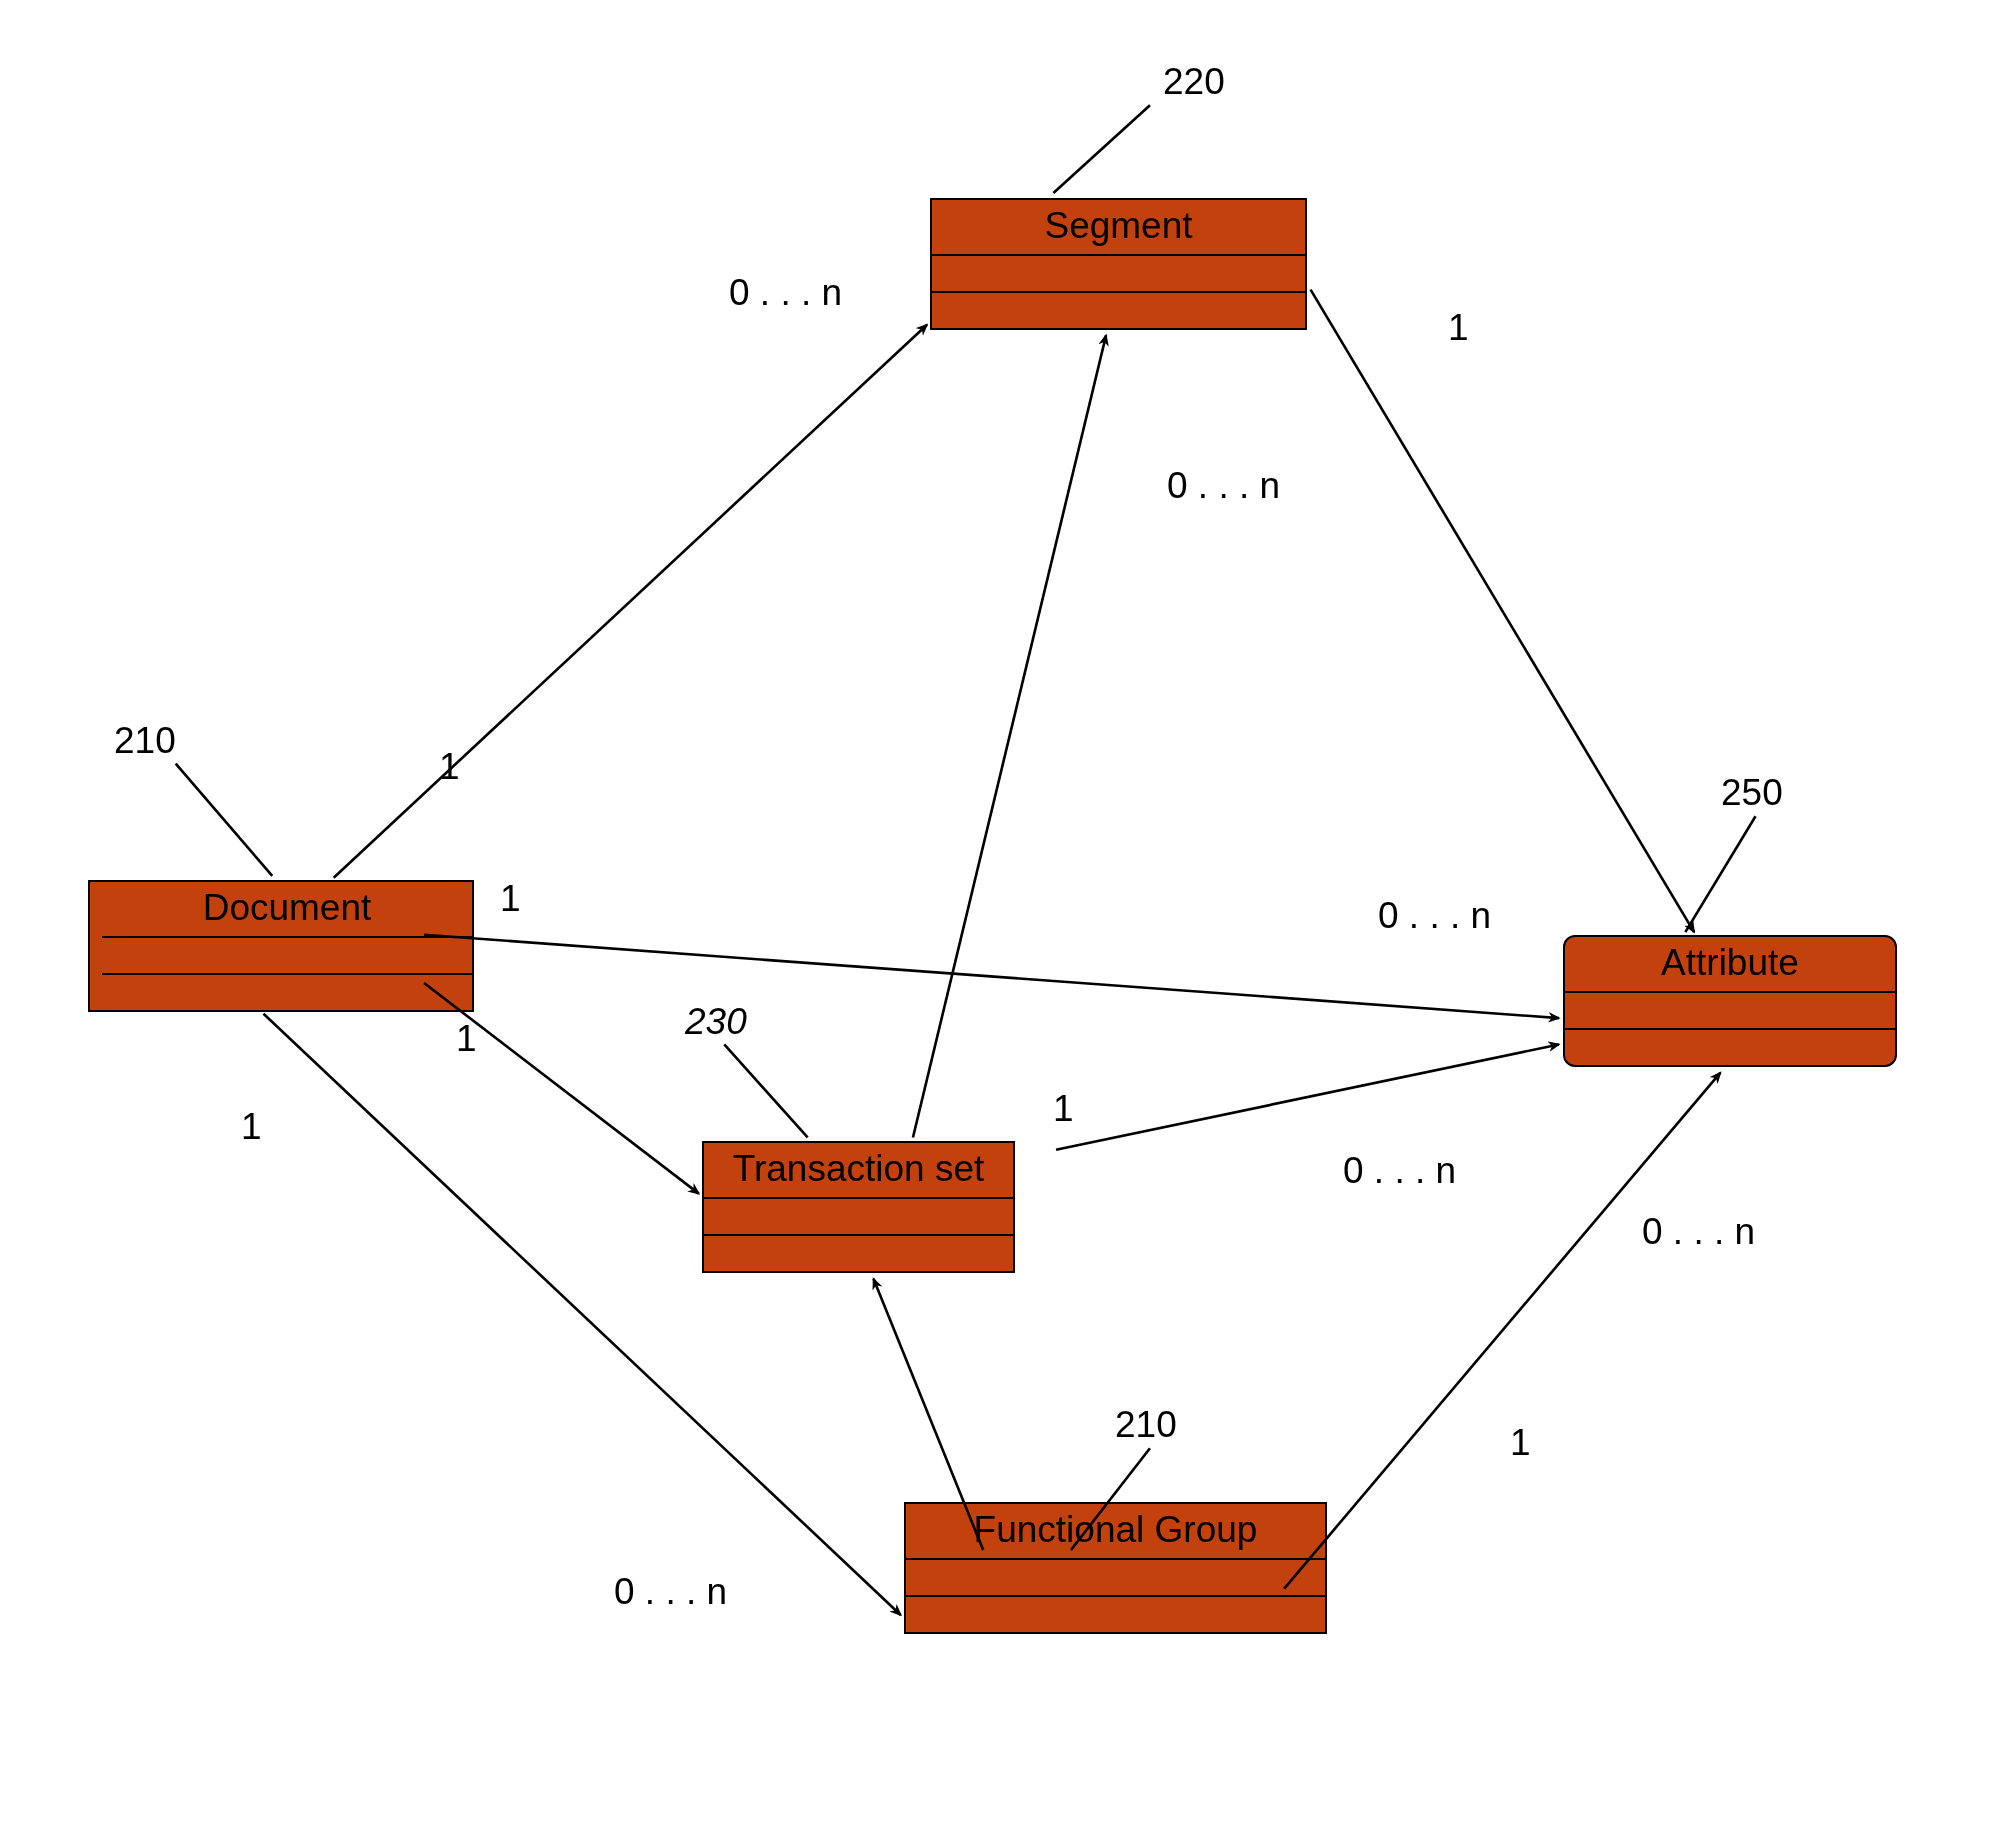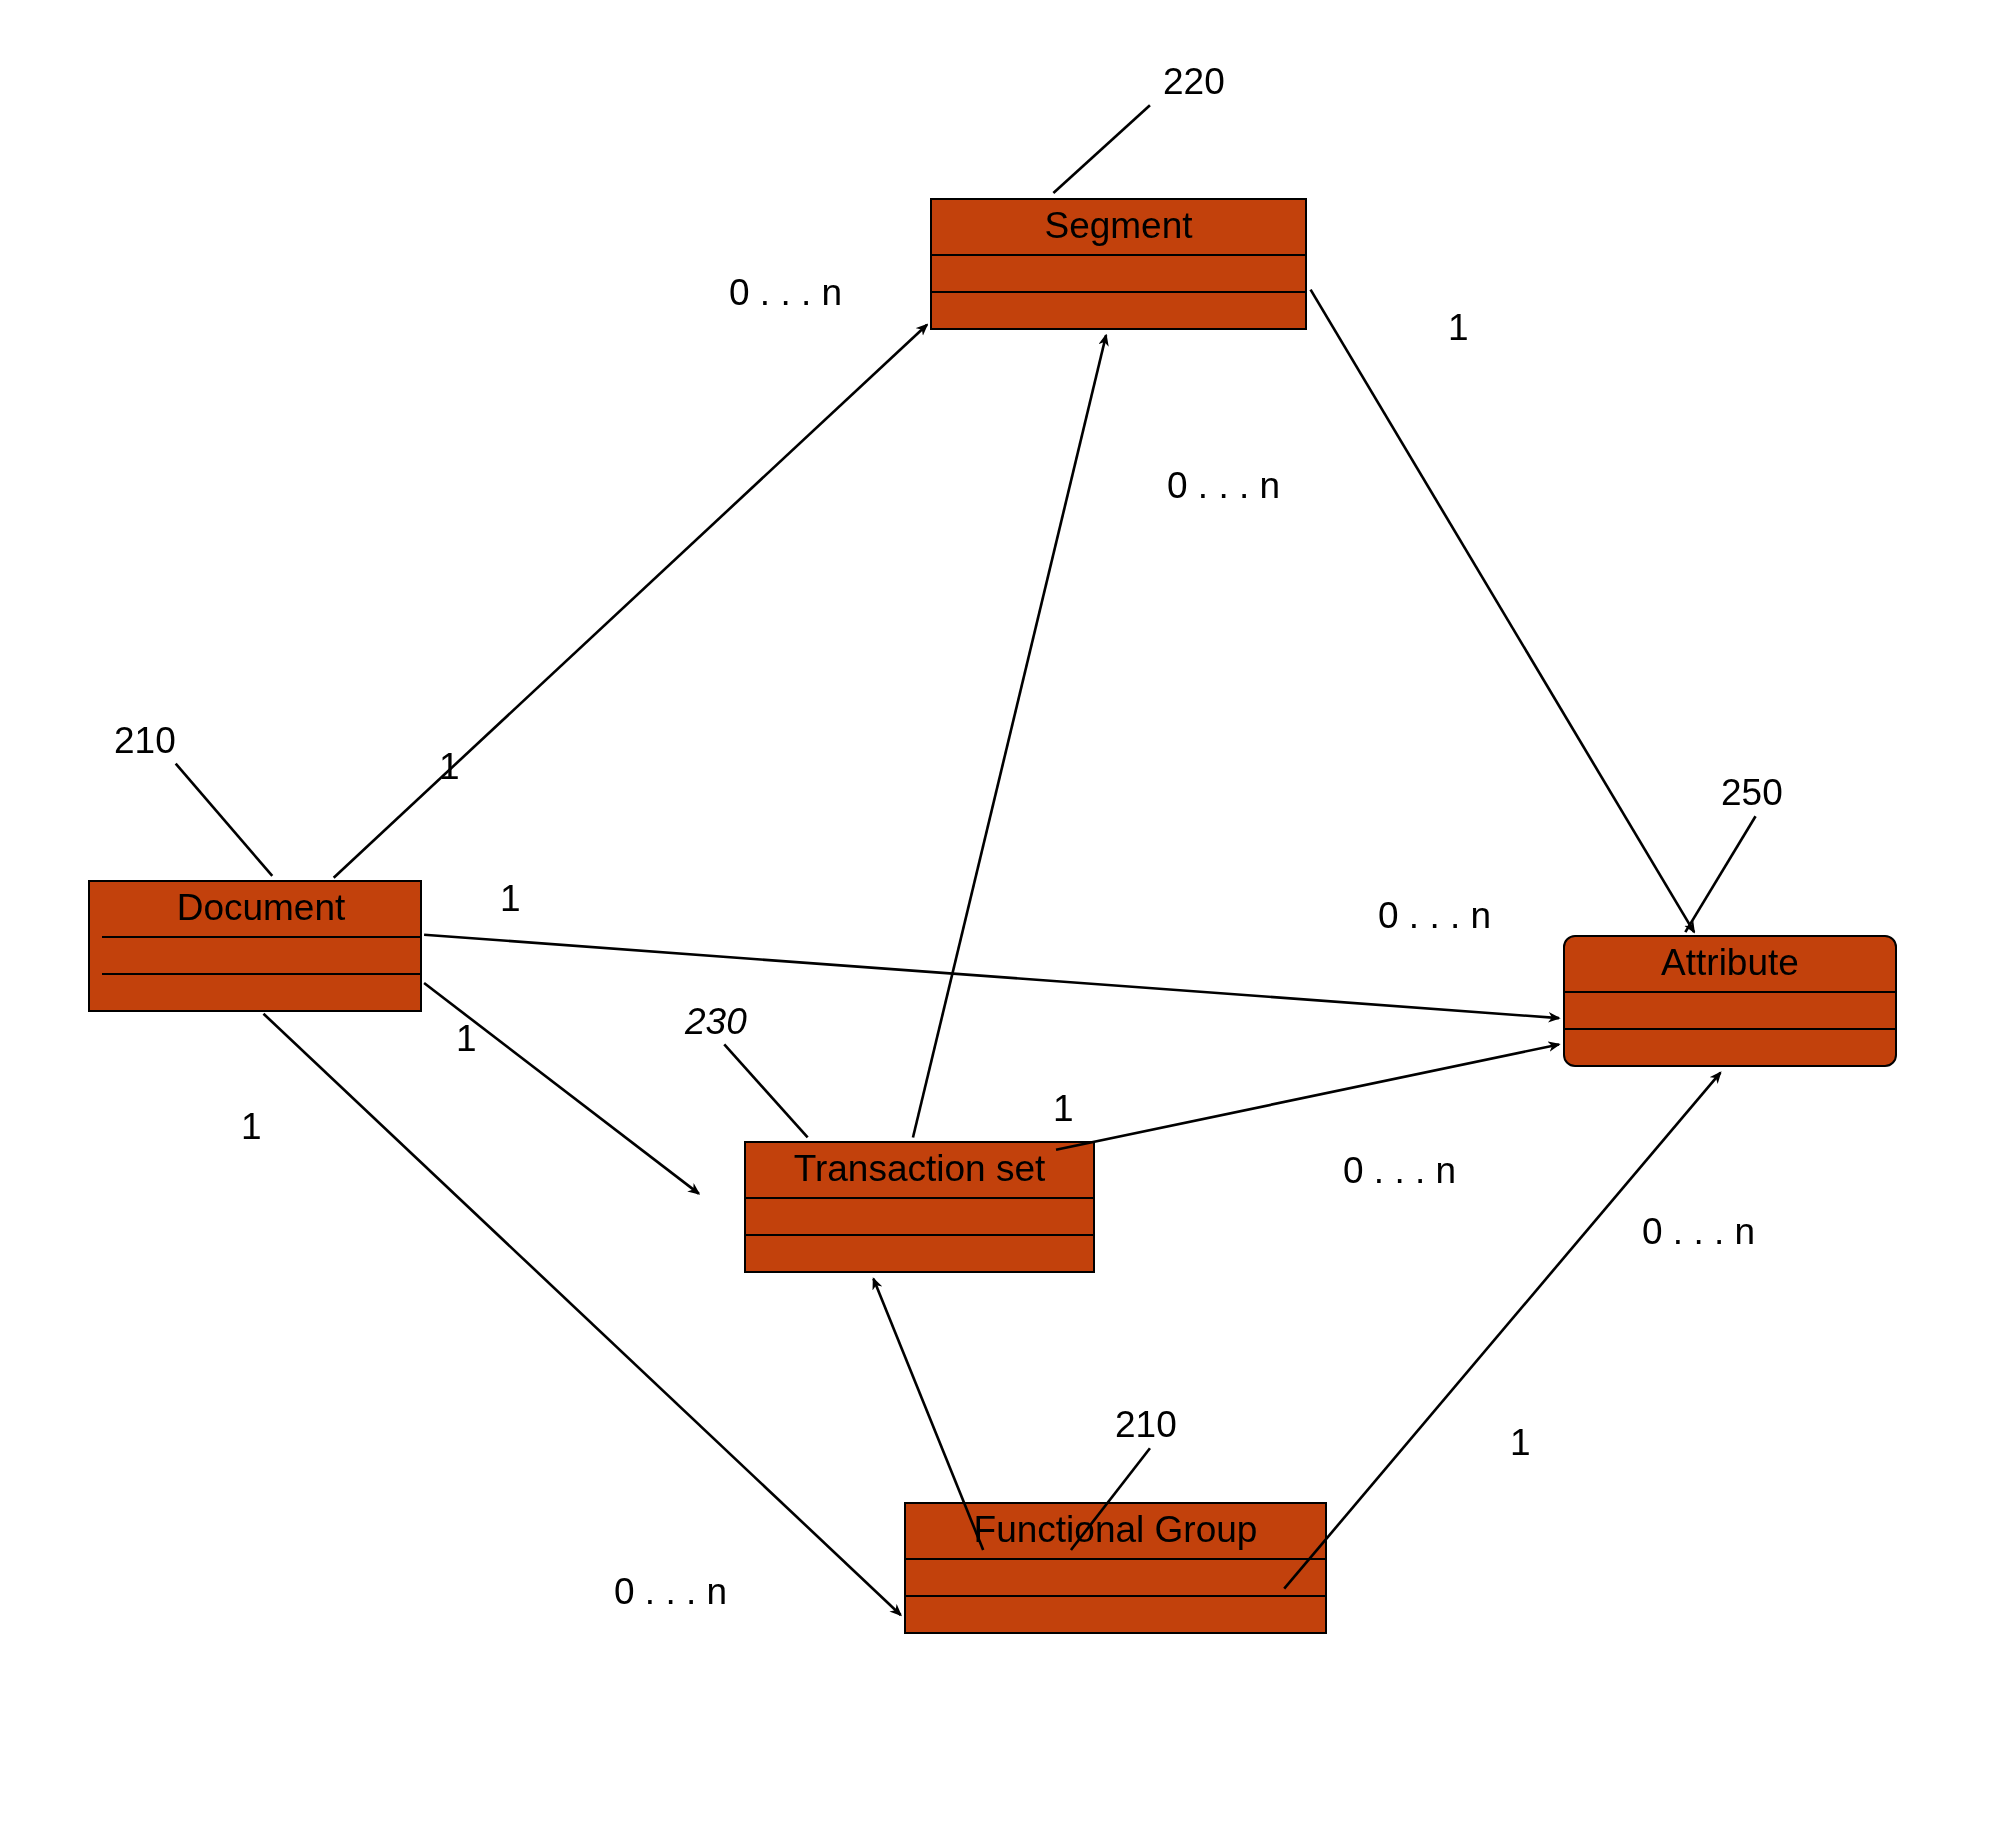--- a/index.html
+++ b/index.html
@@ -46,33 +46,33 @@
     left: 0; top: 0;
     width: 2012px; height: 1837px;
     pointer-events: none;
   }
 </style>
 </head>
 <body>
 
 <div class="canvas">
 
-  <div class="entity" style="left:88px; top:880px; width:334px;padding-left:12px;">
+  <div class="entity" style="left:88px; top:880px; width:386px;padding-left:12px;">
     <div class="title">Document</div>
     <div class="mid"></div>
     <div class="bot"></div>
   </div>
 
   <div class="entity" style="left:930px; top:198px; width:377px;">
     <div class="title">Segment</div>
     <div class="mid"></div>
     <div class="bot"></div>
   </div>
 
-  <div class="entity" style="left:702px; top:1141px; width:351px;margin-left:42px;">
+  <div class="entity" style="left:702px; top:1141px; width:313px;">
     <div class="title">Transaction set</div>
     <div class="mid"></div>
     <div class="bot"></div>
   </div>
 
   <div class="entity" style="left:904px; top:1502px; width:423px;">
     <div class="title">Functional Group</div>
     <div class="mid"></div>
     <div class="bot"></div>
   </div>

